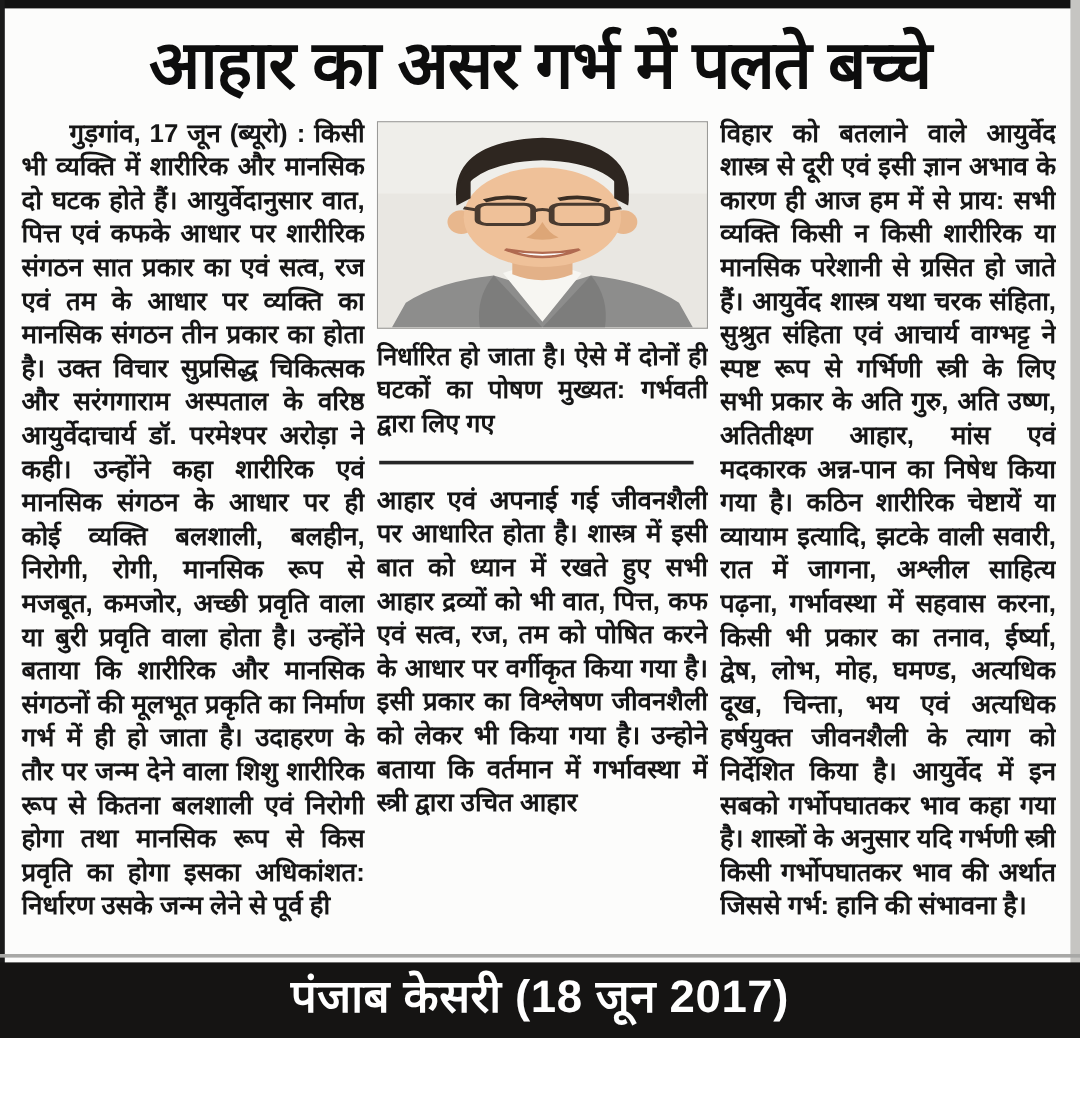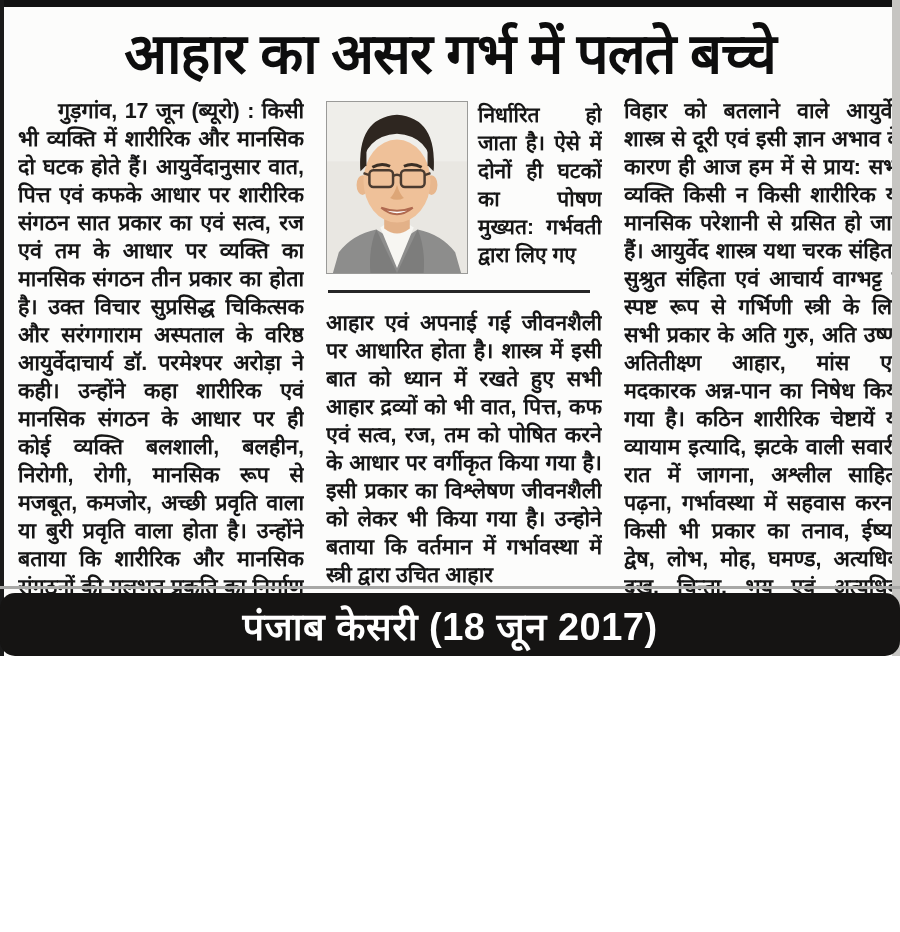--- a/index.html
+++ b/index.html
@@ -4,21 +4,21 @@
 <style>
   :root{
     --accent-red:#d6231e;
     --ink:#1b1b1b;
     --footer-bg:#151413;
     --footer-fg:#ffffff;
   }
   html,body{margin:0;padding:0;background:#ffffff;}
   .page{
     position:relative;
-    width:900px;height:656px;
+    width:900px;height:865px;
     background:#fcfcfb;
     overflow:hidden;
     font-family:"Liberation Sans","DejaVu Sans",sans-serif;
     color:var(--ink);
   }
   .border-top{height:7px;background:#121212;}
   .border-left{position:absolute;left:0;top:0;width:4px;height:870px;background:#1a1a1a;}
   .edge-right{position:absolute;right:0;top:0;width:8px;height:870px;background:#c6c5c2;}
 
   .headline{
@@ -26,41 +26,41 @@
     padding:14px 30px 4px 30px;
     font-weight:bold;
     font-size:56px;
     line-height:1.17;
     color:#0d0d0d;
     letter-spacing:-1px;
   }
 
   .columns{
     display:flex;
-    gap:22px;
+    gap:10px;
     padding:6px 24px 0 18px;
     height:680px;
     overflow:hidden;
   }
   .col{overflow:hidden;}
   .col-left{flex:0 0 286px;}
   .col-mid{flex:0 0 276px;}
   .col-right{flex:0 0 280px;}
 
   .body-text{
     font-size:21.5px;
     line-height:28px;
     font-weight:600;
     text-align:justify;
     margin:0;
     color:#161616;
   }
   .indent-first{text-indent:40px;}
 
-  .photo-row{display:flex;gap:10px;margin:4px 0 12px 0;}
+  .photo-row{display:flex;gap:10px;margin:4px 0 12px 0;flex-direction:column;}
   .photo-frame{
     flex:0 0 142px;height:173px;
     border:1px solid #9a9a98;
     background:#e9e7e2;
     box-sizing:border-box;
   }
   .photo-frame svg{display:block;width:100%;height:100%;}
   .photo-side{flex:1;}
   .photo-side .body-text{font-size:21px;}
 
@@ -86,21 +86,21 @@
     margin:16px 12px 16px 2px;
   }
 
   .footer{
     position:absolute;left:0;right:0;bottom:0;
   }
   .footer-hairline{height:3px;background:#a8a8a6;margin:0 0 4px 0;}
   .footer-bar{
     height:63px;
     background:var(--footer-bg);
-    display:flex;align-items:center;justify-content:center;border-radius:15px;
+    display:flex;align-items:flex-start;justify-content:center;
   }
   .footer-text{
     color:var(--footer-fg);
     font-size:38px;
     font-weight:bold;
     letter-spacing:0.5px;
   }
 </style>
 </head>
 <body>

